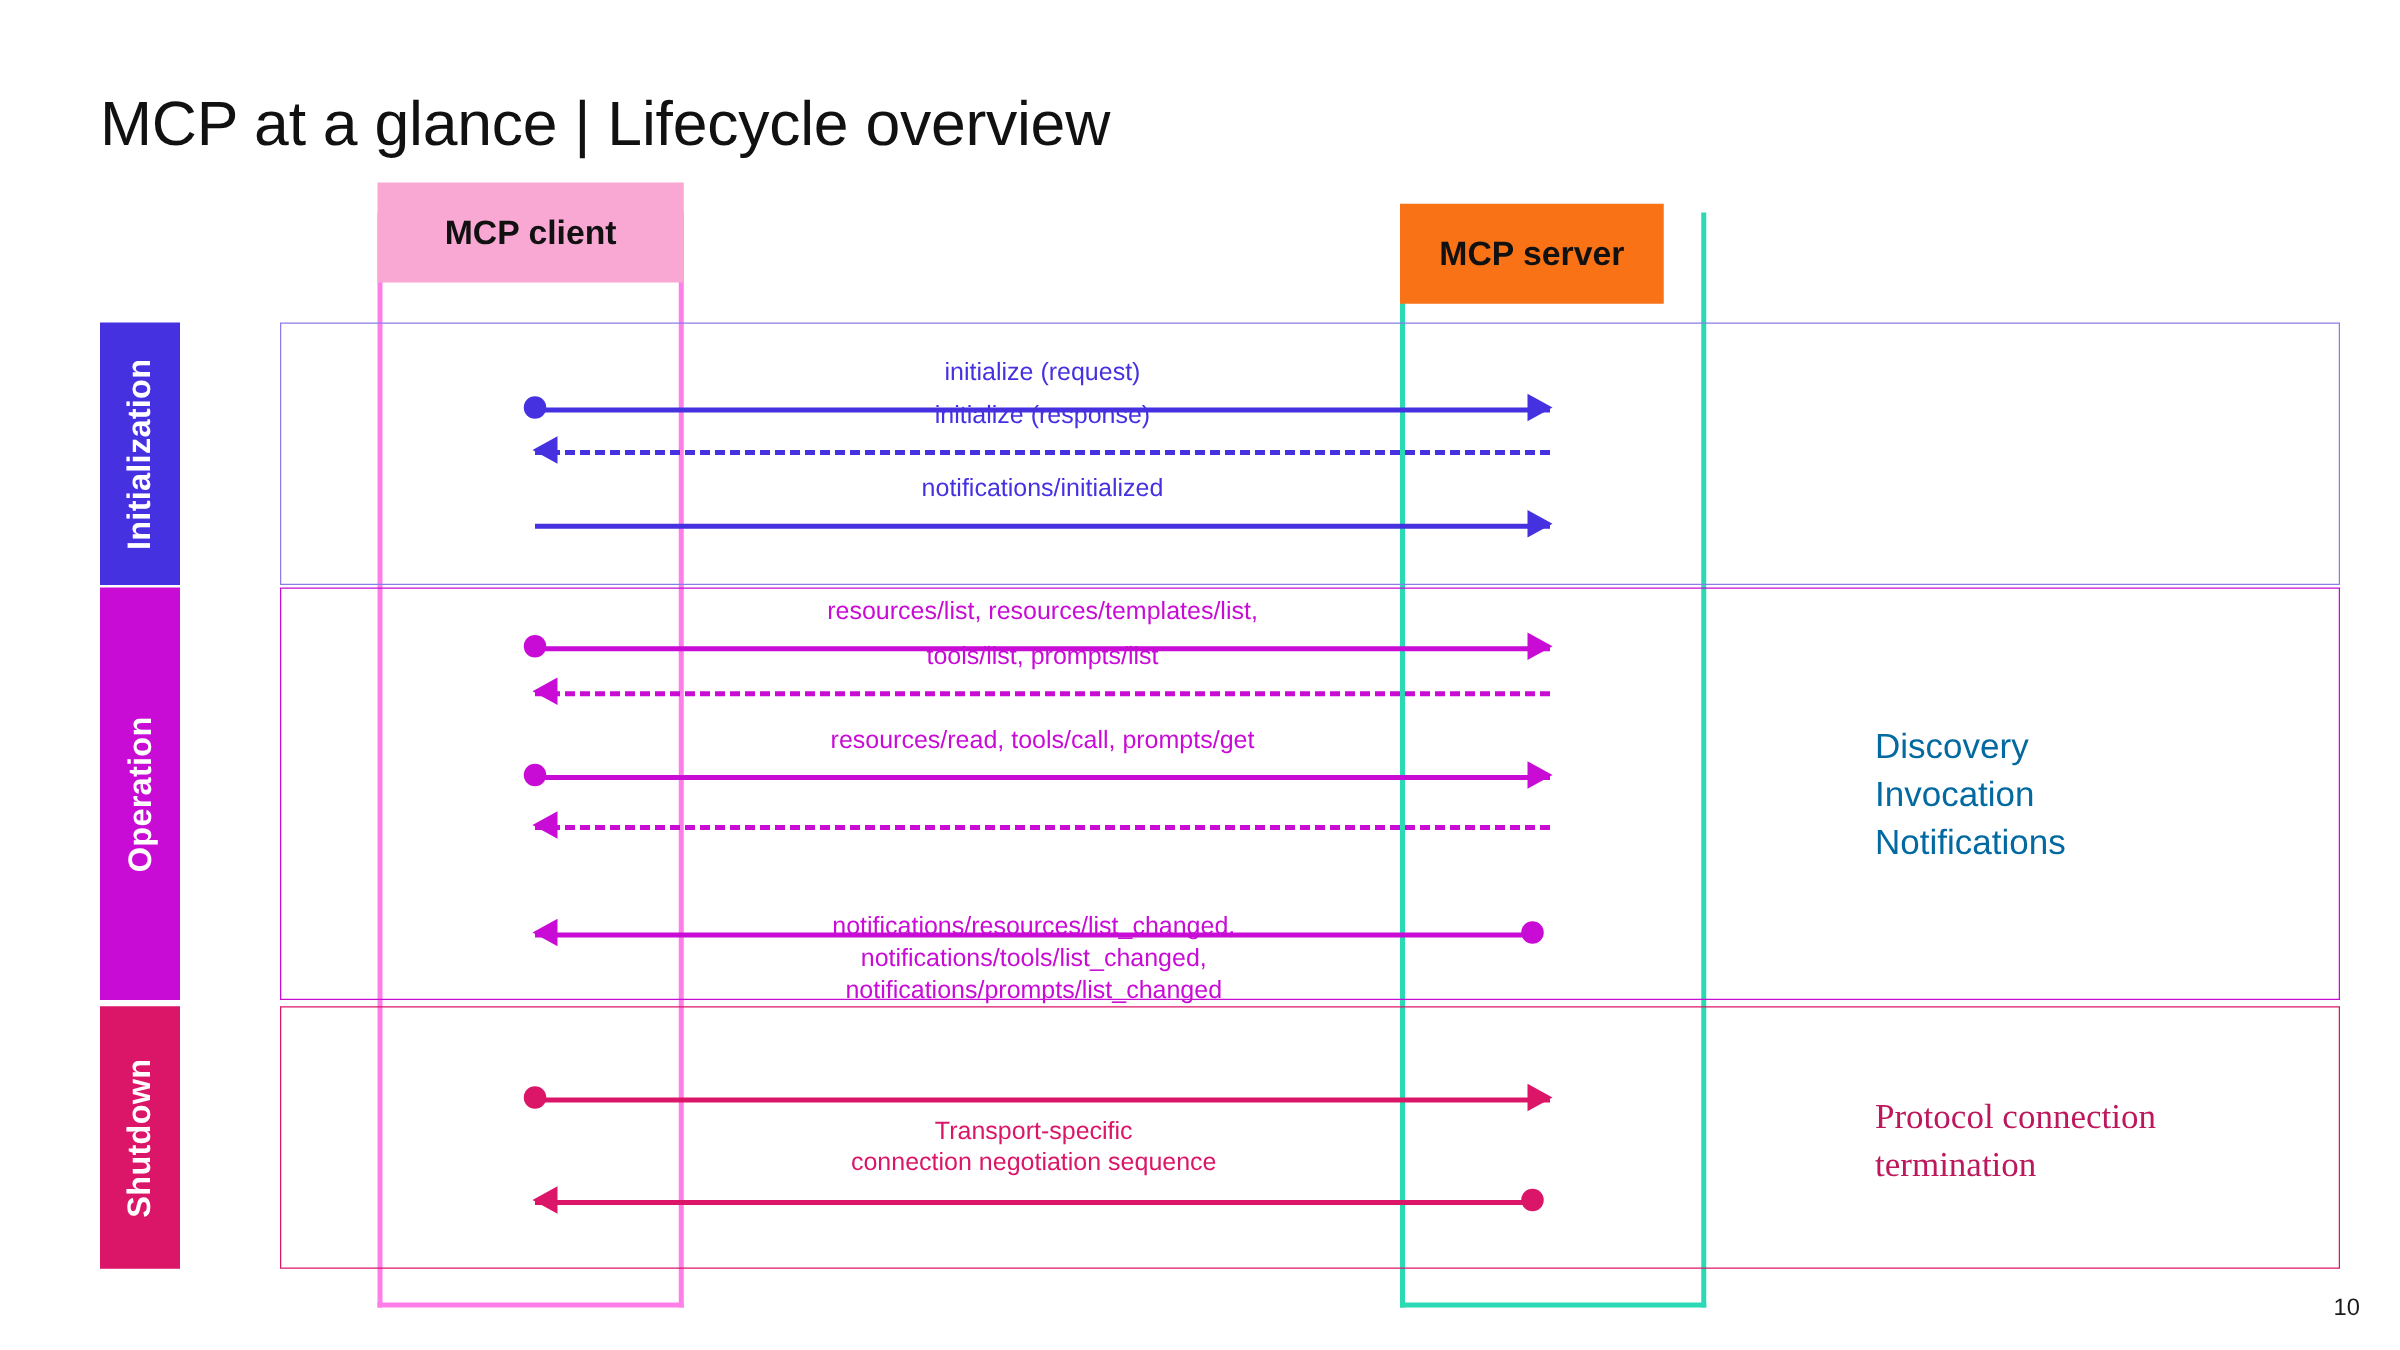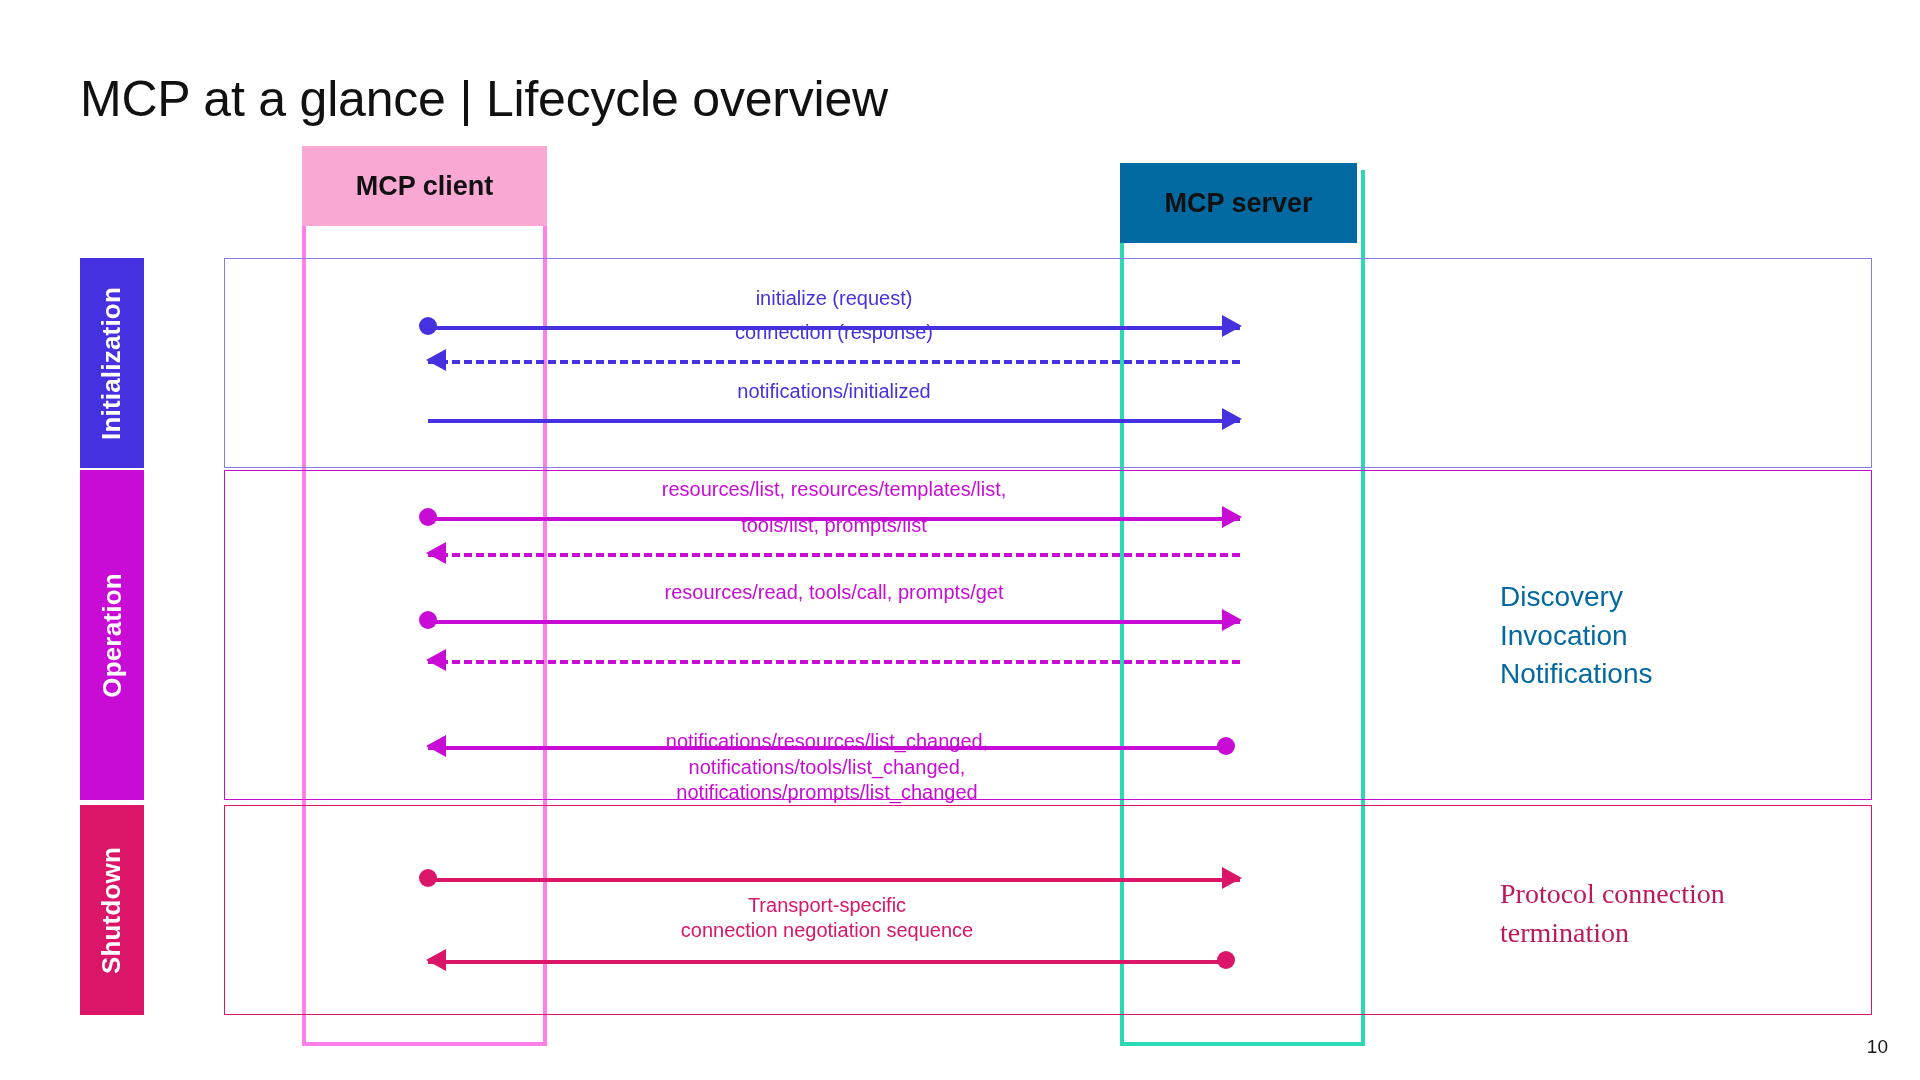--- a/index.html
+++ b/index.html
@@ -16,21 +16,21 @@
     font-size:50px;color:#111111;font-weight:400;
     letter-spacing:-0.2px;white-space:nowrap;
   }
 
   
   .actor-box{
     position:absolute;display:flex;align-items:center;justify-content:center;
     font-size:27px;font-weight:700;color:#111111;
   }
   #actor-client{left:302px;top:146px;width:245px;height:80px;background:#f9a8d4;}
-  #actor-server{left:1120px;top:163px;width:237px;height:80px;background:#0369a1;}
+  #actor-server{left:1120px;top:163px;width:211px;height:80px;background:#f97316;}
 
   
   .lifeline{position:absolute;top:170px;height:876px;border-left:4px solid;border-right:4px solid;box-sizing:border-box;}
   #lifeline-client{left:302px;width:245px;border-color:#FF7FE9;border-top:none;border-bottom:4px solid #FF7FE9;}
   #lifeline-server{left:1120px;width:245px;border-color:#2BD9B5;border-top:none;border-bottom:4px solid #2BD9B5;}
 
   
   .phase{position:absolute;left:80px;width:1792px;box-sizing:border-box;}
   .phase-border{position:absolute;left:144px;right:0;top:0;bottom:0;border:1.6px solid;box-sizing:border-box;}
   .phase-tab{
@@ -141,21 +141,21 @@
   <div class="msg c-init" style="left:428px;width:812px;top:326px;">
     <div class="line solid"></div>
     <div class="head right"></div>
     <div class="dot start-left"></div>
     <div class="label above">initialize (request)</div>
   </div>
 
   <div class="msg c-init" style="left:428px;width:812px;top:360px;">
     <div class="line dashed"></div>
     <div class="head left"></div>
-    <div class="label above">connection (response)</div>
+    <div class="label above">initialize (response)</div>
   </div>
 
   <div class="msg c-init" style="left:428px;width:812px;top:419px;">
     <div class="line solid"></div>
     <div class="head right"></div>
     <div class="label above">notifications/initialized</div>
   </div>
 
   <div class="msg c-oper" style="left:428px;width:812px;top:517px;">
     <div class="line solid"></div>

